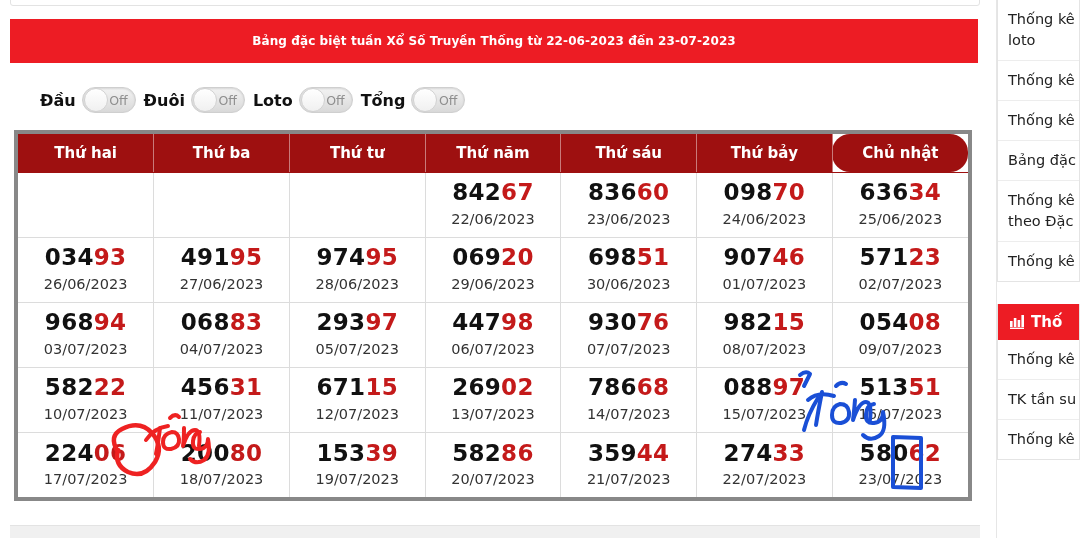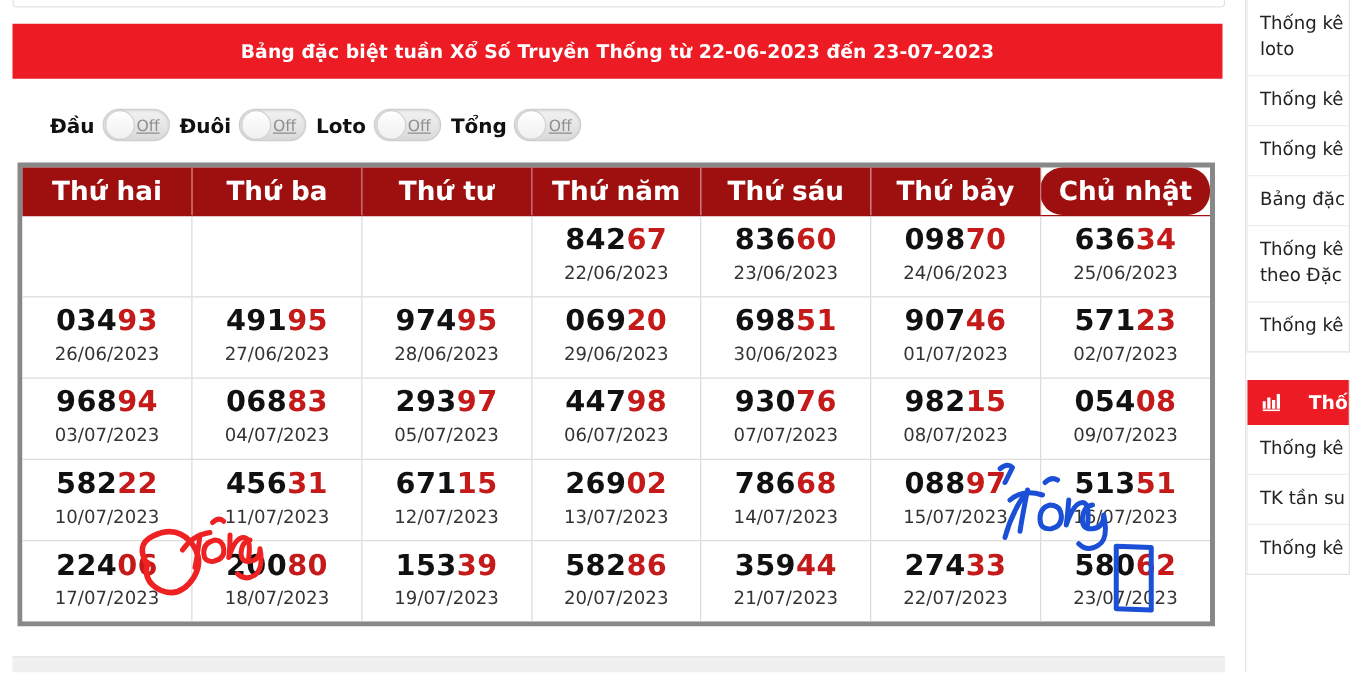--- a/index.html
+++ b/index.html
@@ -40,21 +40,21 @@
     position: absolute;
     left: 10px; top: 19px;
     width: 968px; height: 44px;
     background: #ed1c24;
     display: flex;
     align-items: center;
     justify-content: center;
   }
   .title-banner .title-text {
     color: #ffffff;
-    font-size: 15px;
+    font-size: 12px;
     font-weight: bold;
     letter-spacing: 0.1px;
     white-space: nowrap;
   }
 
   
   .toggle-row {
     position: absolute;
     left: 40px; top: 83px;
     height: 34px;
@@ -92,40 +92,39 @@
     width: 24px; height: 24px;
     border-radius: 50%;
     background: linear-gradient(#ffffff, #f0f0f0);
     border: 1px solid #d2d2d2;
   }
   .toggle-switch .state {
     font-size: 12.5px;
     color: #8e8e8e;
     position: relative;
     z-index: 2;
-    text-decoration: underline;
   }
 
   
   .table-wrap {
     position: absolute;
     left: 14px; top: 130px;
     width: 958px;
     border: 4px solid #888888;
     background: #ffffff;
   }
   table.lotto {
     width: 100%;
     border-collapse: collapse;
     table-layout: fixed;
   }
   table.lotto th {
     background: #9e1010;
     color: #ffffff;
-    font-size: 21px;
+    font-size: 15px;
     font-weight: bold;
     height: 38px;
     border-right: 1px solid #c97a7a;
     border-bottom: 1px solid #9e1010;
     text-align: center;
     white-space: nowrap;
   }
   table.lotto th:last-child { border-right: none; border-radius: 18px; }
   table.lotto td {
     height: 65px;
@@ -197,21 +196,21 @@
   .side-item.two-line { white-space: normal; }
   .side-block-gap { height: 22px; }
   .side-header {
     background: #ed1c24;
     color: #ffffff;
     font-size: 15px;
     font-weight: bold;
     padding: 9px 0 9px 12px;
     display: flex;
     align-items: center;
-    gap: 22px;
+    gap: 6px;
     white-space: nowrap;
   }
   .side-header .chart-icon { display: inline-flex; align-items: flex-end; }
 </style>
 </head>
 <body>
 
 <div id="page">
 
   <div id="main-column">

